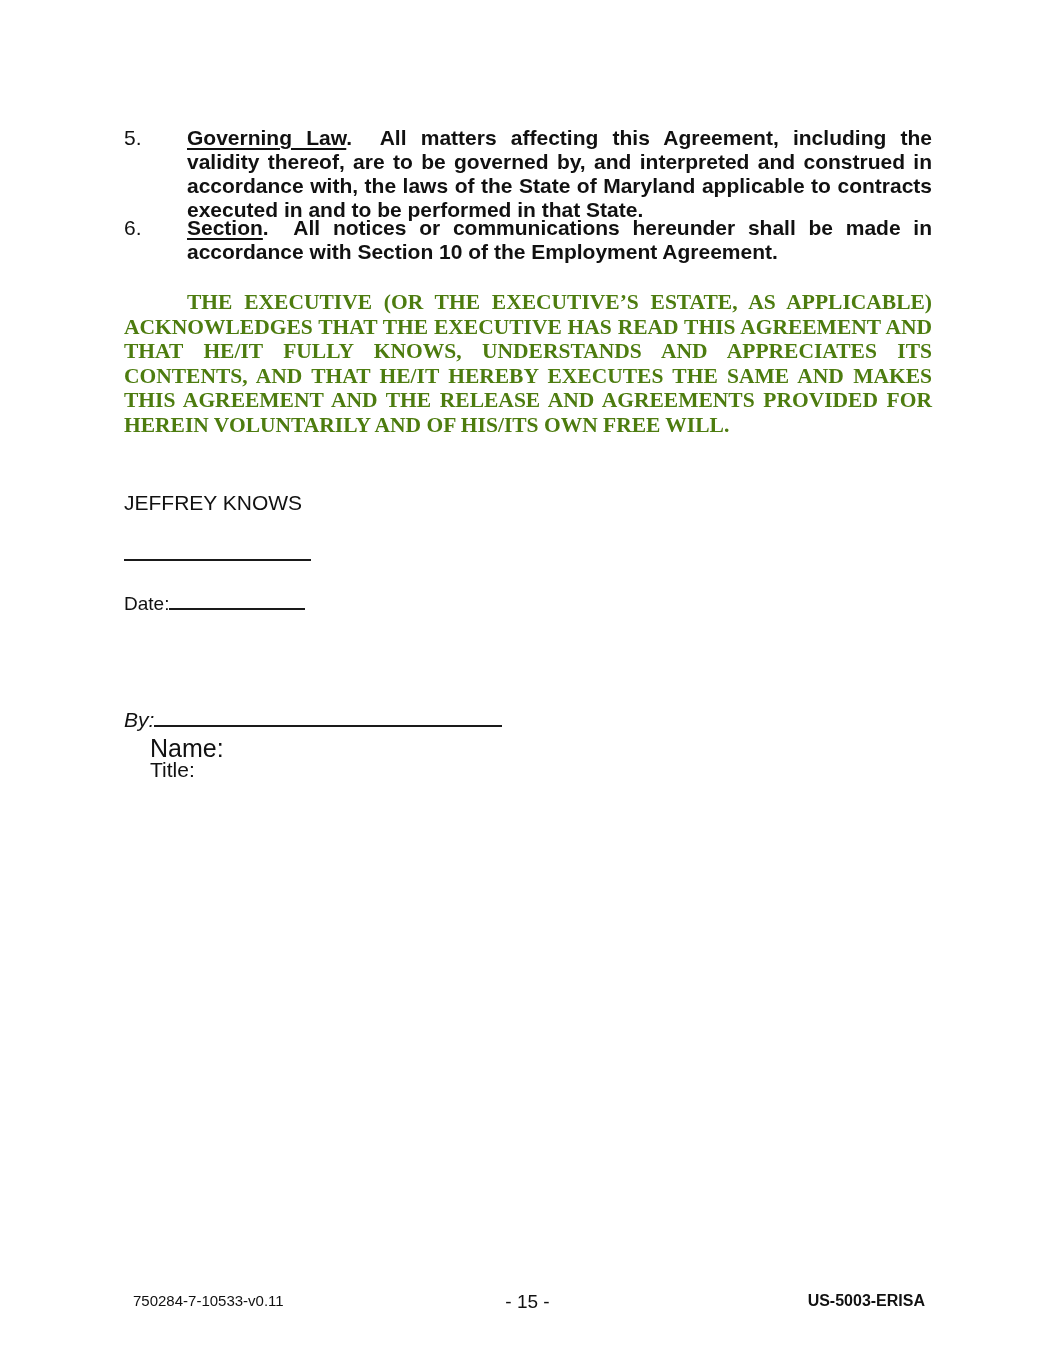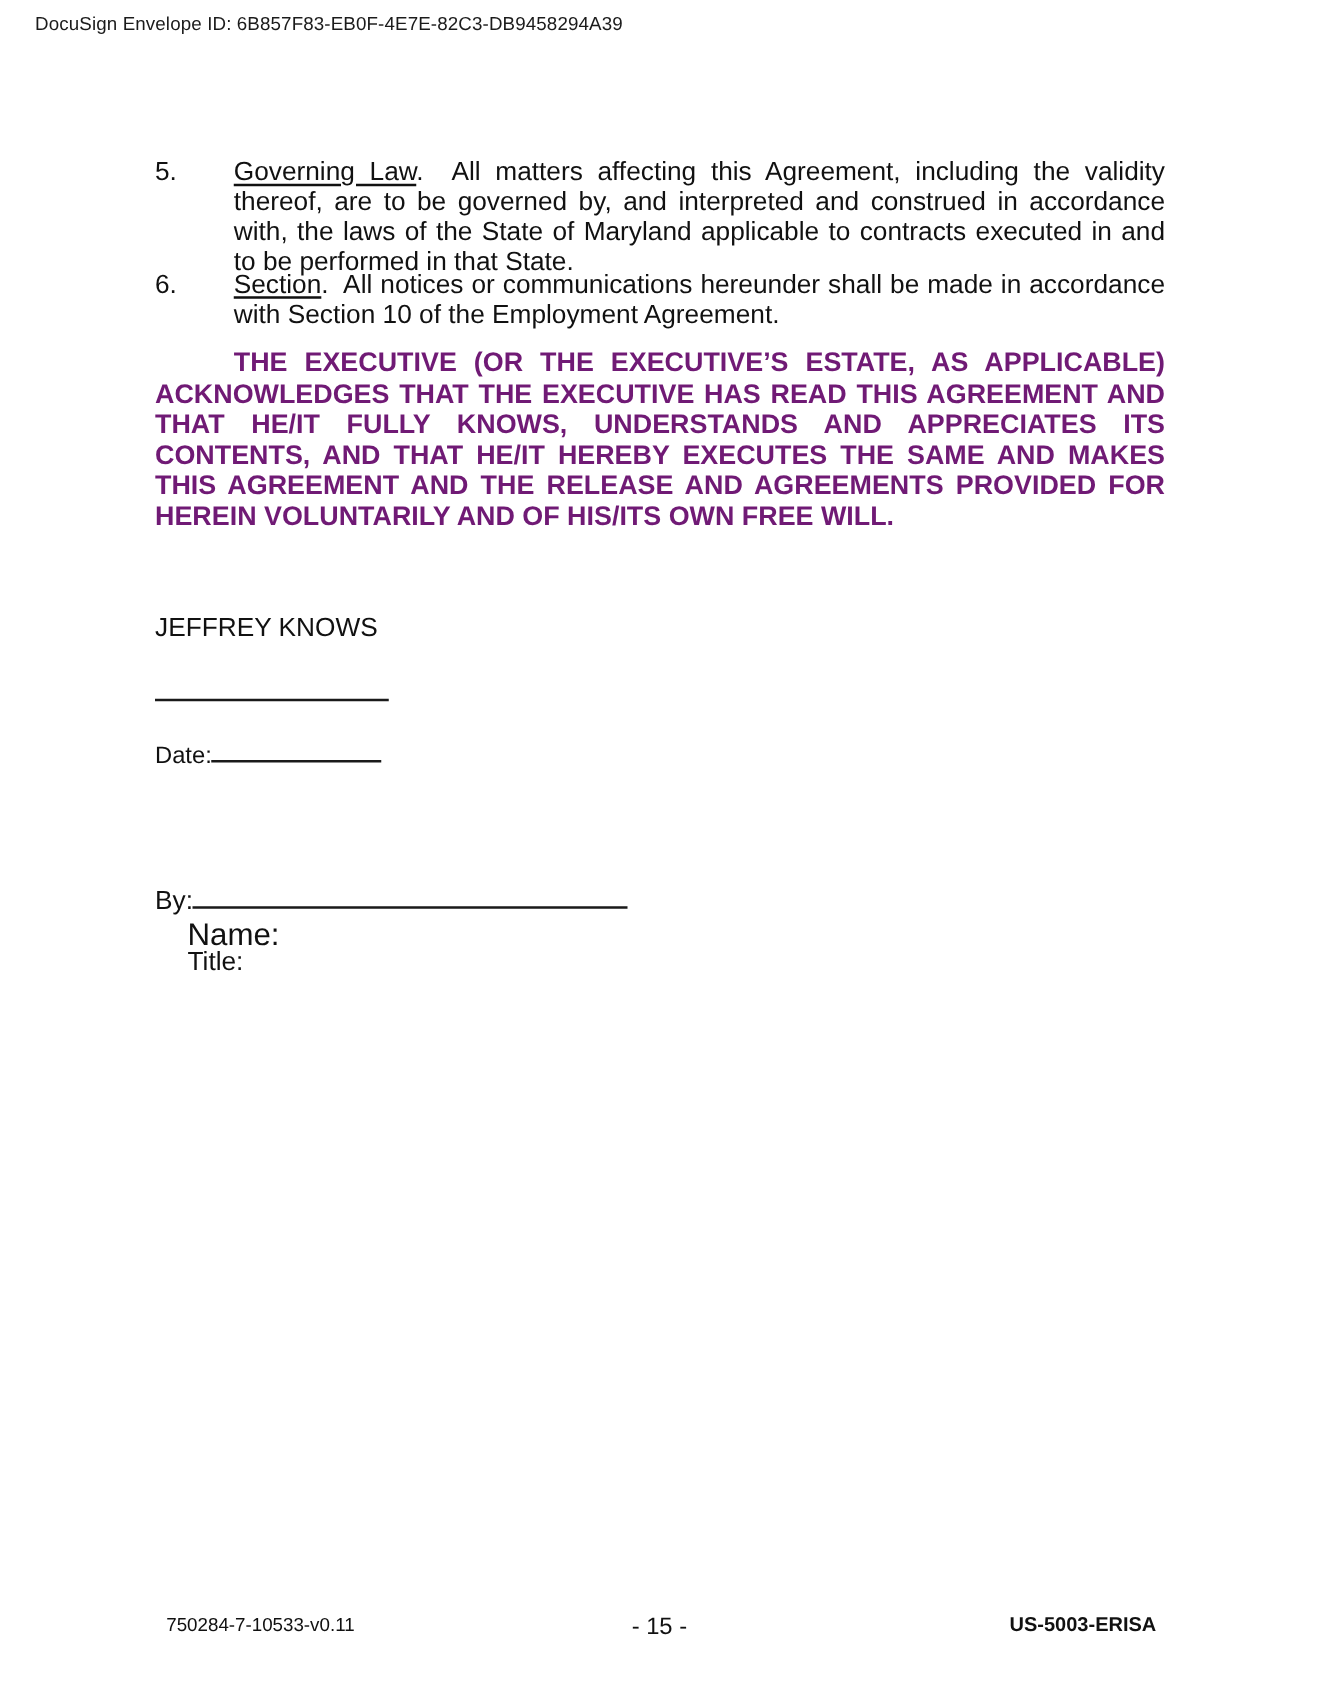--- a/index.html
+++ b/index.html
@@ -33,35 +33,36 @@
   .section-5 { top: 126px; }
   .section-6 { top: 216px; }
   .section .num {
     width: 63px;
     flex: 0 0 63px;
   }
   .section .body {
     flex: 1 1 auto;
     text-align: justify;
     text-align-last: left;
+    font-weight: bold;
   }
   .section .heading { text-decoration: underline; text-underline-offset: 3px; }
   .ack-paragraph {
     position: absolute;
     left: 124px;
-    top: 278px;
+    top: 290px;
     width: 808px;
-    font-family: Liberation Sans, sans-serif;
+    font-family: Liberation Serif, serif;
     font-weight: bold;
     font-size: 21.5px;
     line-height: 24.5px;
     text-align: justify;
     text-align-last: left;
     text-indent: 63px;
-    color: #701a75;
+    color: #4d7c0f;
   }
   .exec-name {
     position: absolute;
     left: 124px;
     top: 491px;
     font-size: 21px;
   }
   .sig-line {
     position: absolute;
     left: 124px;
@@ -87,20 +88,21 @@
     left: 124px;
     top: 659px;
     font-size: 21px;
     letter-spacing: 0.1px;
   }
   .by-row {
     position: absolute;
     left: 124px;
     top: 707px;
     font-size: 21px;
+    font-style: italic;
   }
   .by-row .fill-line { width: 348px; }
   .name-row {
     position: absolute;
     left: 150px;
     top: 734px;
     font-size: 25px;
     text-align: center;
   }
   .title-row {
@@ -129,21 +131,20 @@
     top: 1292px;
     font-size: 16px;
     font-weight: bold;
   }
 </style>
 </head>
 <body>
 
 <div class="page">
 
-  <div class="docusign-header">DocuSign Envelope ID: 6B857F83-EB0F-4E7E-82C3-DB9458294A39</div>
 
   <div class="section section-5">
     <div class="num">5.</div>
     <div class="body"><span class="heading">Governing Law</span><span>.&nbsp; All matters affecting this Agreement, including the validity thereof, are to be governed by, and interpreted and construed in accordance with, the laws of the State of Maryland applicable to contracts executed in and to be performed in that State.</span></div>
   </div>
 
   <div class="section section-6">
     <div class="num">6.</div>
     <div class="body"><span class="heading">Section</span><span>.&nbsp; All notices or communications hereunder shall be made in accordance with Section 10 of the Employment Agreement.</span></div>
   </div>

